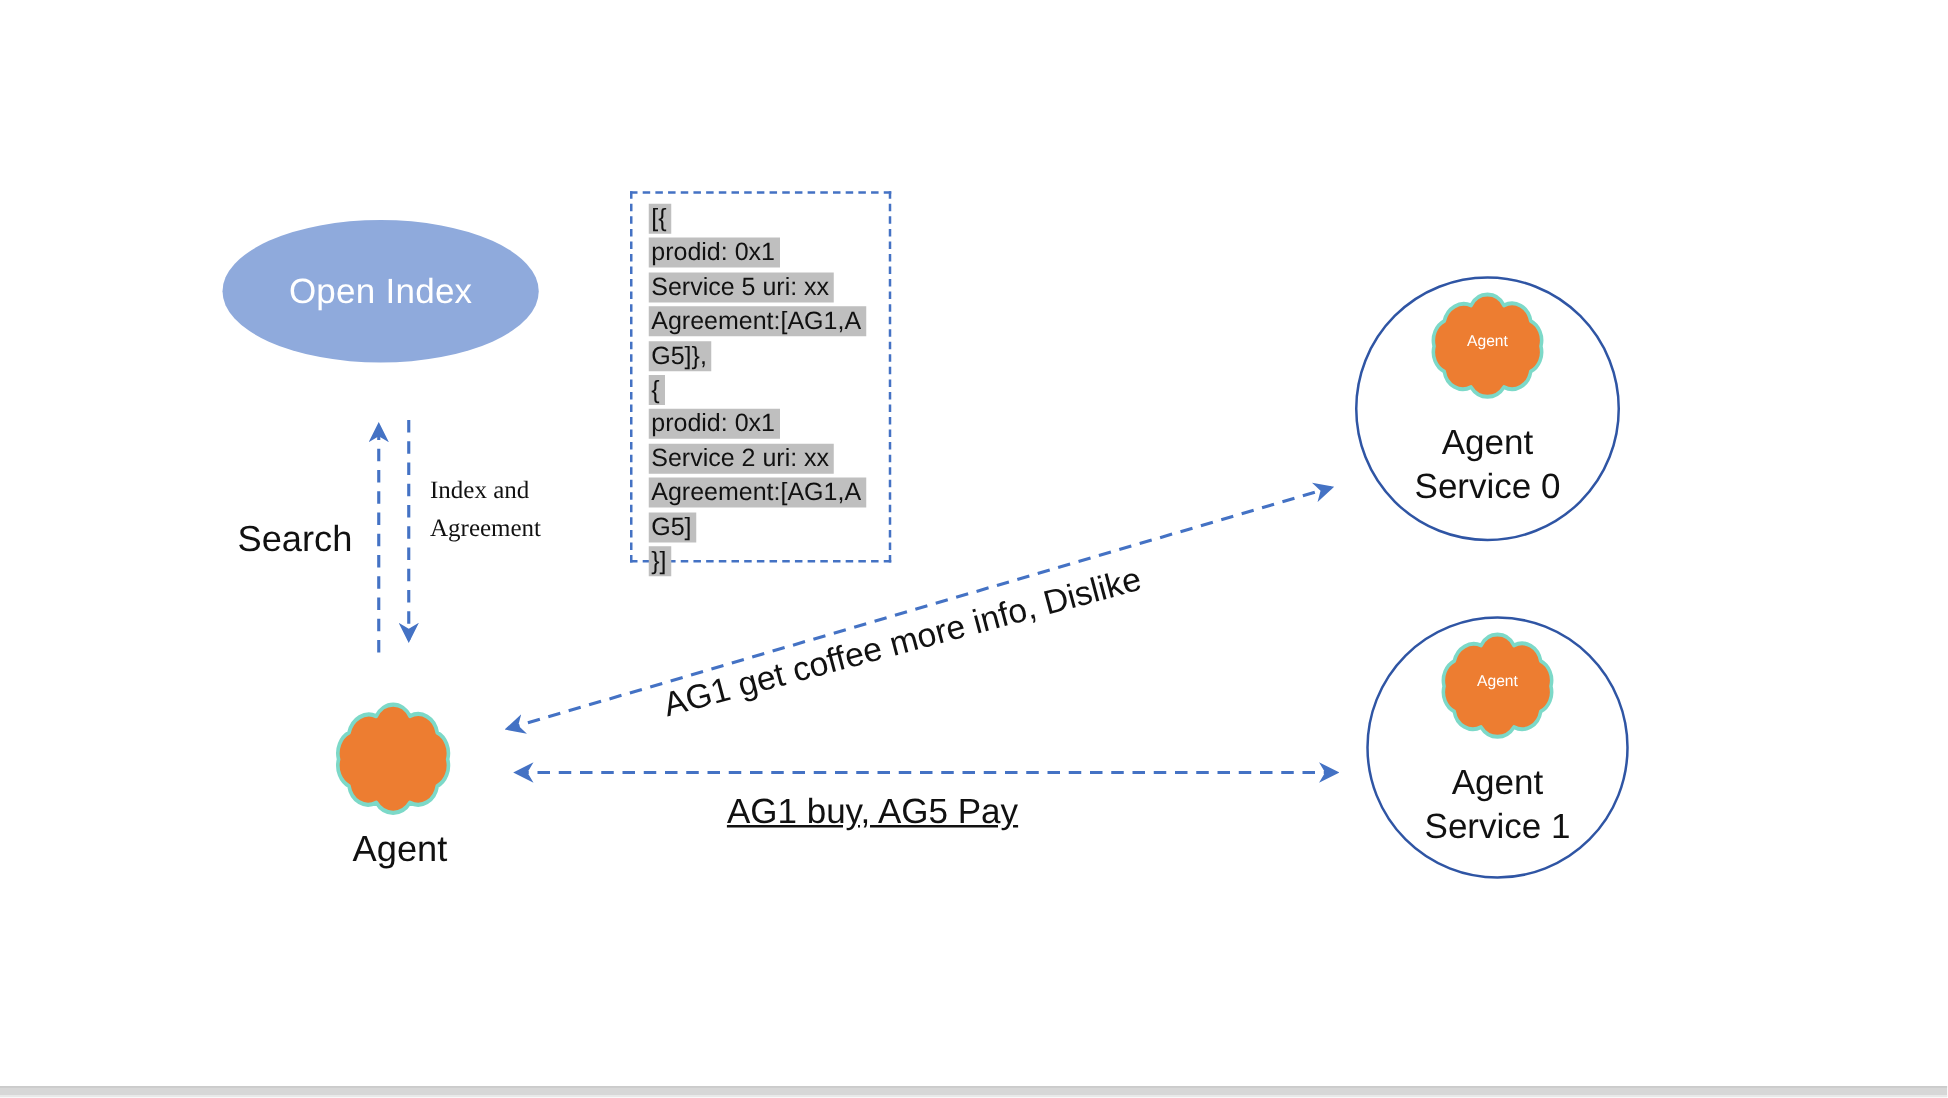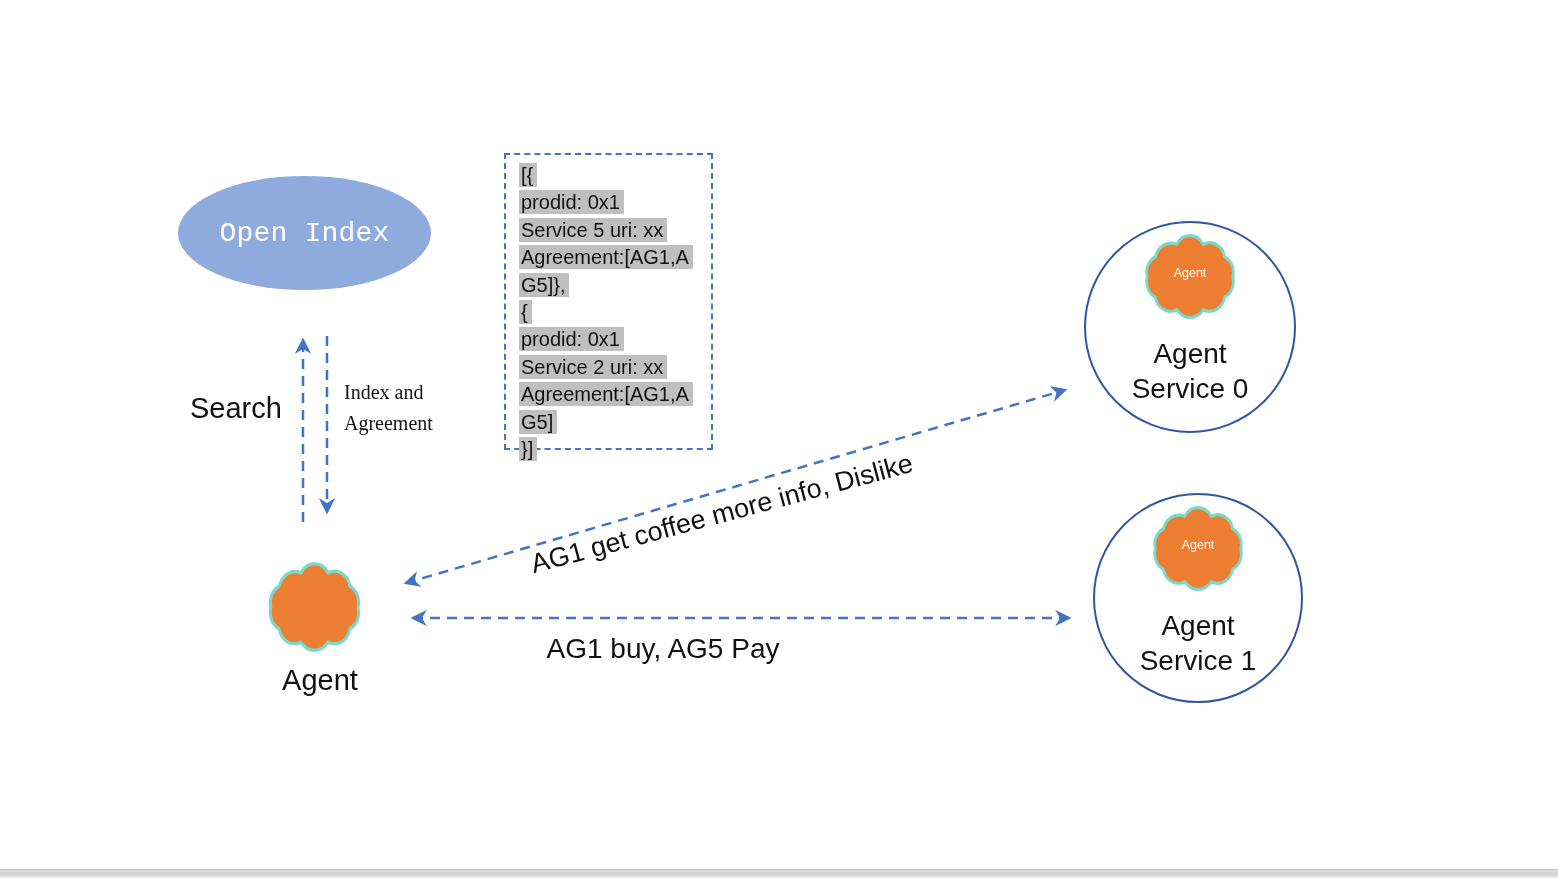--- a/index.html
+++ b/index.html
@@ -7,43 +7,43 @@
     position:relative;width:1558px;height:878px;background:#ffffff;overflow:hidden;
     font-family:"Liberation Sans", sans-serif;color:#111111;
   }
   .arrows-layer{position:absolute;left:0;top:0;width:1558px;height:878px;pointer-events:none;}
   .arrow{stroke:#4472C4;stroke-width:2.5;fill:none;stroke-dasharray:10 7;}
 
   
   .open-index{
     position:absolute;left:178px;top:176px;width:253px;height:114px;
     background:#8FAADC;border-radius:50%;
-    display:flex;align-items:center;justify-content:center;font-family:Liberation Mono, monospace;
+    display:flex;align-items:center;justify-content:center;
   }
   .open-index span{color:#ffffff;font-size:28px;letter-spacing:.2px;}
 
   
   .code-box{
     position:absolute;left:504px;top:153px;width:209px;height:297px;
     border:2px dashed #4472C4;box-sizing:border-box;
     padding:7px 0 0 13px;overflow:visible;
   }
   .code-line{font-size:20px;line-height:27.4px;white-space:nowrap;}
   .code-line .hl{background:#BFBFBF;padding:1px 4px 1px 2px;}
 
   
   .txt{position:absolute;color:#111111;}
-  .search-label{left:190px;top:392px;font-size:29px;}
+  .search-label{left:190px;top:416px;font-size:29px;}
   .index-agreement-label{left:344px;top:377px;font-size:20px;line-height:31px;font-family:Liberation Serif, serif;}
   .preline{white-space:pre-line;}
   .diag-label{
     left:722px;top:514px;font-size:27px;white-space:nowrap;
     transform:translate(-50%,-50%) rotate(-15deg);
   }
-  .horiz-label{left:663px;top:633px;font-size:28px;white-space:nowrap;transform:translateX(-50%);}
+  .horiz-label{left:698px;top:633px;font-size:28px;white-space:nowrap;transform:translateX(-50%);text-decoration:underline;}
 
   
   .cloud{position:absolute;}
   .cloud svg{display:block;width:100%;height:100%;overflow:visible;}
   .cloud-path{fill:#ED7D31;stroke:#7CD9C8;stroke-width:3;stroke-linejoin:round;}
   .agent-cloud{left:266px;top:562px;width:97px;height:91px;}
   .agent-label{left:258px;top:664px;width:124px;text-align:center;font-size:29px;}
 
   
   .service-circle{

